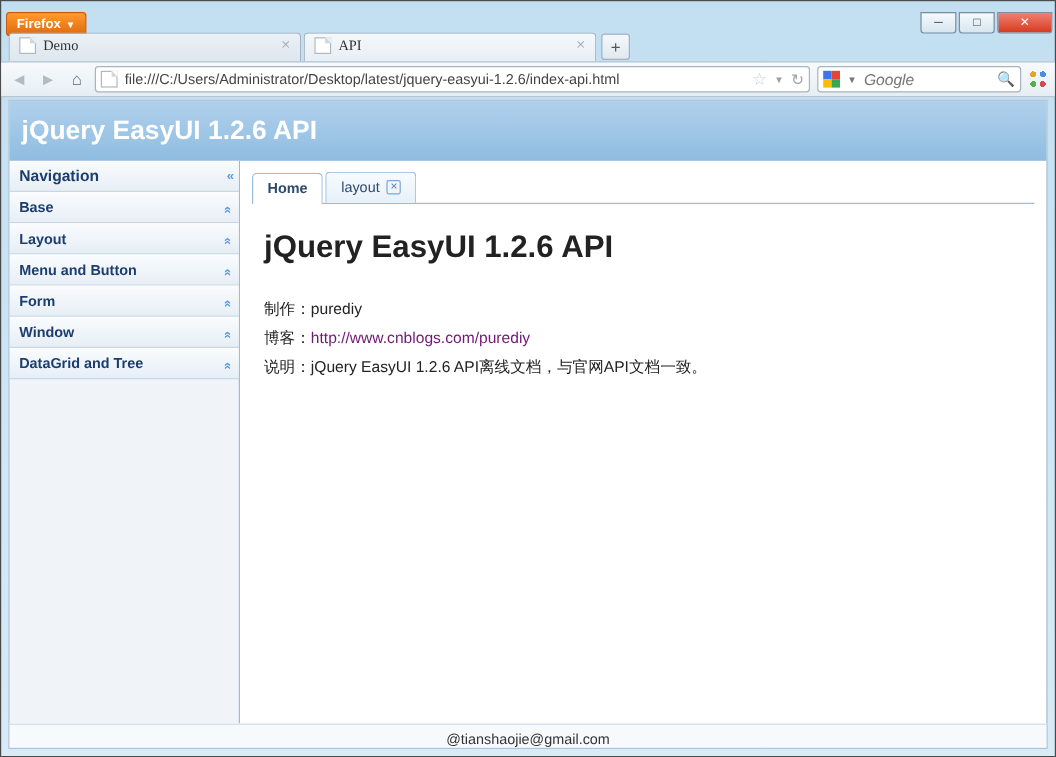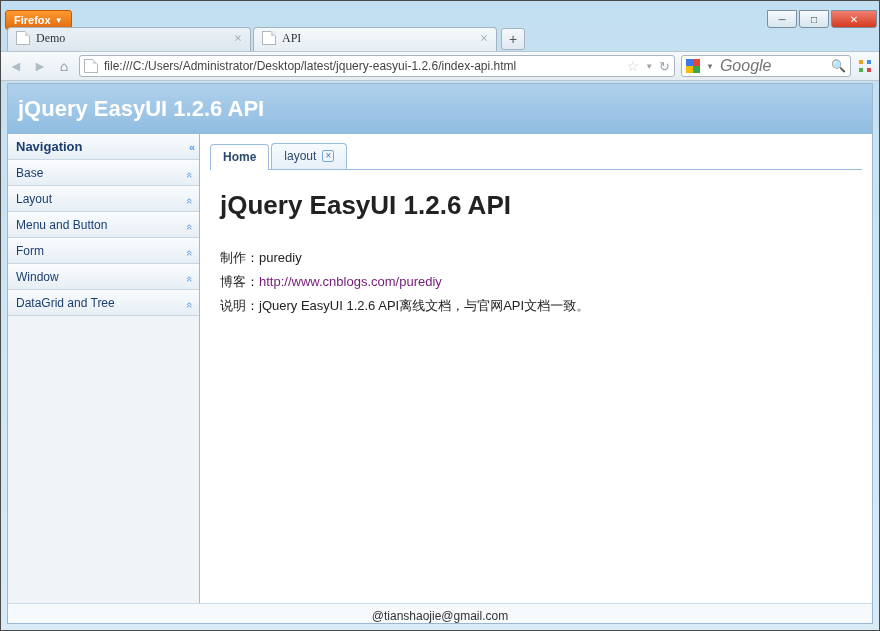--- a/index.html
+++ b/index.html
@@ -128,21 +128,21 @@
   width: 14px; height: 14px;
   display: grid; grid-template-columns: 1fr 1fr; grid-template-rows: 1fr 1fr;
 }
 .g-logo span:nth-child(1){background:#3b78e7;} 
 .g-logo span:nth-child(2){background:#e94335;} 
 .g-logo span:nth-child(3){background:#fbbc05;} 
 .g-logo span:nth-child(4){background:#34a853;}
 .search-bar .dd { font-size: 8px; color: #777; }
 .search-bar input {
   border: none; outline: none; font-style: italic; color: #888;
-  font-size: 16px; width: 90px; background: transparent;
+  font-size: 13px; width: 90px; background: transparent;
 }
 .search-mag { margin-left: auto; color: #6a7a88; }
 .addons-ico {
   width: 16px; height: 16px;
   background:
     radial-gradient(circle at 4px 4px, #e8a22a 2.5px, transparent 2.5px),
     radial-gradient(circle at 12px 4px, #4a8de8 2.5px, transparent 2.5px),
     radial-gradient(circle at 4px 12px, #54b04a 2.5px, transparent 2.5px),
     radial-gradient(circle at 12px 12px, #d44a4a 2.5px, transparent 2.5px);
 }
@@ -171,21 +171,21 @@
   background: #f0f4f8;
   border-right: 1px solid #99bbdd;
   display: flex; flex-direction: column;
 }
 .accordion-item {
   height: 26px;
   background: linear-gradient(#fafcfe, #e6eef5);
   border-bottom: 1px solid #c9d7e3;
   display: flex; align-items: center; justify-content: space-between;
   padding: 0 8px;
-  font-size: 12px; color: #1c3e6e;
+  font-size: 12px; color: #1c3e6e; font-weight: bold;
 }
 .accordion-item.title {
   font-weight: bold; font-size: 13px;
 }
 .chevron { color: #5a9de6; font-family: Arial; letter-spacing: -4px; font-size: 11px; }
 .chevron.left { transform: rotate(0deg); }
 .chevron.down { transform: rotate(90deg); display: inline-block; }
 
 .main { flex: 1; padding: 8px 10px 10px 10px; display: flex; flex-direction: column; }
 .tabs-row {

